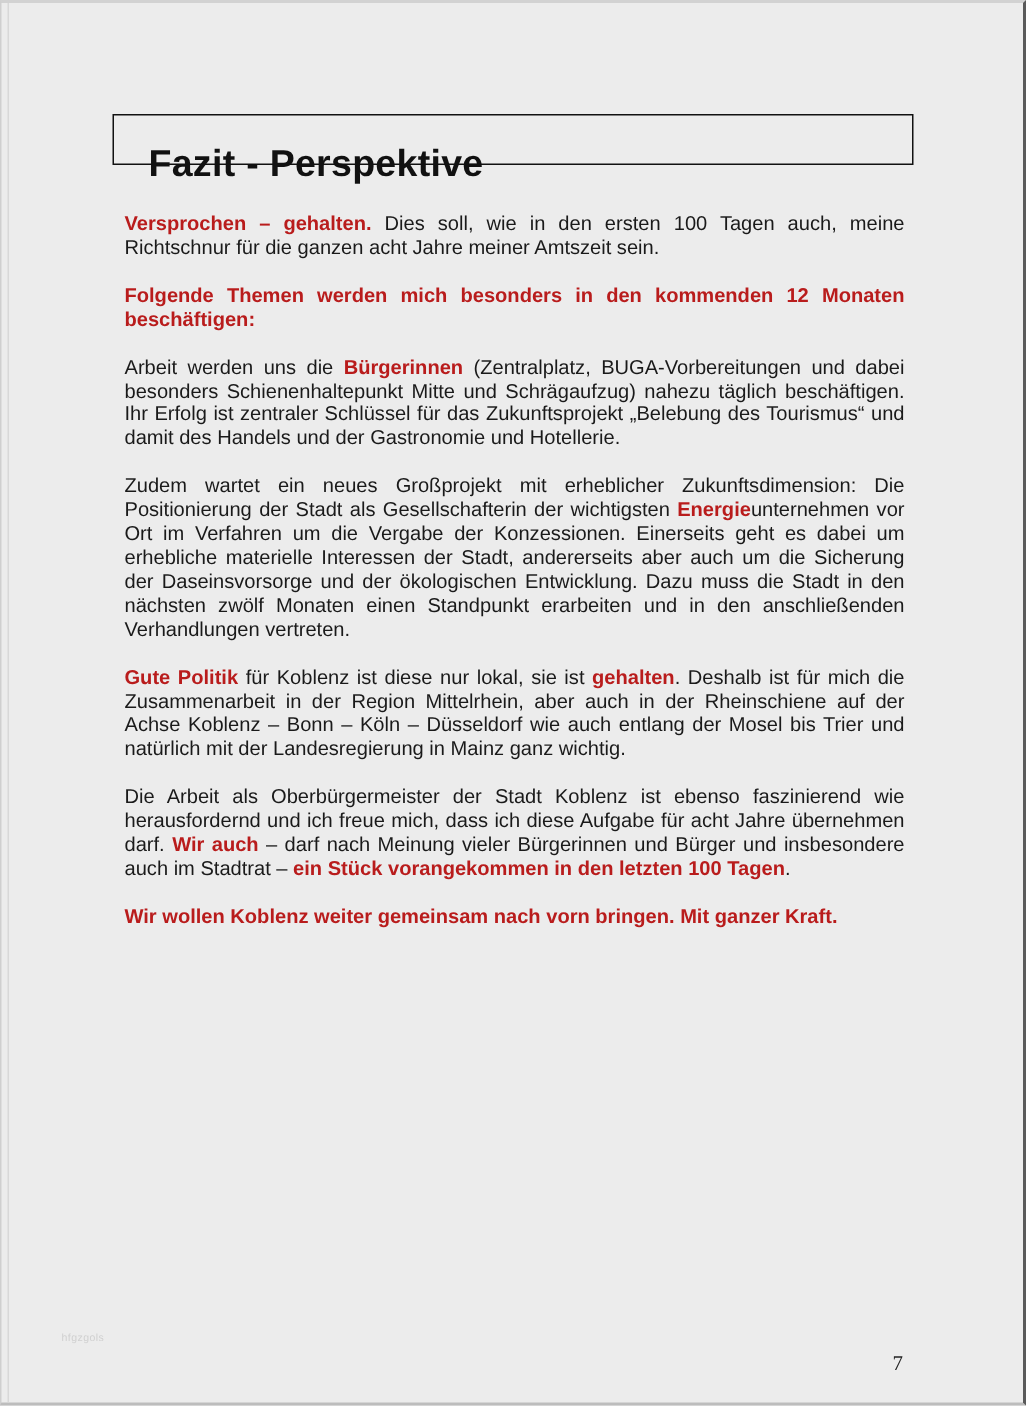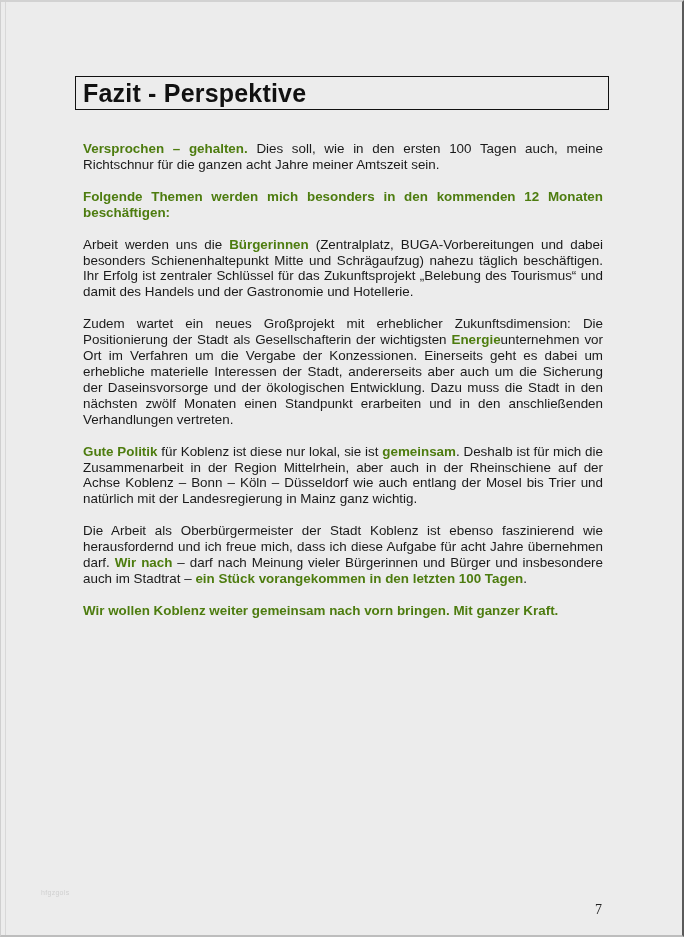--- a/index.html
+++ b/index.html
@@ -37,21 +37,21 @@
       position: absolute;
       left: 74px;
       top: 74px;
       width: 534px;
       height: 34px;
       box-sizing: border-box;
       border: 1px solid #111;
       padding: 0 0 0 7px;
     }
     .title-box h1 {
-      margin: 0;
+      margin: 16px;
       font-size: 25px;
       line-height: 33px;
       font-weight: bold;
       letter-spacing: 0.2px;
       color: #111;
     }
     .content {
       position: absolute;
       left: 82px;
       top: 139px;
@@ -59,21 +59,21 @@
       font-size: 13.4px;
       line-height: 15.9px;
       text-align: justify;
       color: #1a1a1a;
     }
     .content p {
       margin: 0 0 16px 0;
     }
     .content b {
       font-weight: bold;
-      color: #4d7c0f;
+      color: #b91c1c;
     }
     .watermark {
       position: absolute;
       left: 40px;
       top: 887px;
       font-size: 7px;
       color: #d0d0d0;
       letter-spacing: 0.3px;
     }
     .page-number {
@@ -107,25 +107,25 @@
 
     <p>
       <span>Arbeit werden uns die </span><b>Bürgerinnen</b><span> (Zentralplatz, BUGA-Vorbereitungen und dabei besonders Schienenhaltepunkt Mitte und Schrägaufzug) nahezu täglich beschäftigen. Ihr Erfolg ist zentraler Schlüssel für das Zukunftsprojekt „Belebung des Tourismus“ und damit des Handels und der Gastronomie und Hotellerie.</span>
     </p>
 
     <p>
       <span>Zudem wartet ein neues Großprojekt mit erheblicher Zukunftsdimension: Die Positionierung der Stadt als Gesellschafterin der wichtigsten </span><b>Energie</b><span>unternehmen vor Ort im Verfahren um die Vergabe der Konzessionen. Einerseits geht es dabei um erhebliche materielle Interessen der Stadt, andererseits aber auch um die Sicherung der Daseinsvorsorge und der ökologischen Entwicklung. Dazu muss die Stadt in den nächsten zwölf Monaten einen Standpunkt erarbeiten und in den anschließenden Verhandlungen vertreten.</span>
     </p>
 
     <p>
-      <b>Gute Politik</b><span> für Koblenz ist diese nur lokal, sie ist </span><b>gemeinsam</b><span>. Deshalb ist für mich die Zusammenarbeit in der Region Mittelrhein, aber auch in der Rheinschiene auf der Achse Koblenz – Bonn – Köln – Düsseldorf wie auch entlang der Mosel bis Trier und natürlich mit der Landesregierung in Mainz ganz wichtig.</span>
+      <b>Gute Politik</b><span> für Koblenz ist diese nur lokal, sie ist </span><b>gehalten</b><span>. Deshalb ist für mich die Zusammenarbeit in der Region Mittelrhein, aber auch in der Rheinschiene auf der Achse Koblenz – Bonn – Köln – Düsseldorf wie auch entlang der Mosel bis Trier und natürlich mit der Landesregierung in Mainz ganz wichtig.</span>
     </p>
 
     <p>
-      <span>Die Arbeit als Oberbürgermeister der Stadt Koblenz ist ebenso faszinierend wie herausfordernd und ich freue mich, dass ich diese Aufgabe für acht Jahre übernehmen darf. </span><b>Wir nach</b><span> – darf nach Meinung vieler Bürgerinnen und Bürger und insbesondere auch im Stadtrat – </span><b>ein Stück vorangekommen in den letzten 100 Tagen</b><span>.</span>
+      <span>Die Arbeit als Oberbürgermeister der Stadt Koblenz ist ebenso faszinierend wie herausfordernd und ich freue mich, dass ich diese Aufgabe für acht Jahre übernehmen darf. </span><b>Wir auch</b><span> – darf nach Meinung vieler Bürgerinnen und Bürger und insbesondere auch im Stadtrat – </span><b>ein Stück vorangekommen in den letzten 100 Tagen</b><span>.</span>
     </p>
 
     <p>
       <b>Wir wollen Koblenz weiter gemeinsam nach vorn bringen. Mit ganzer Kraft.</b>
     </p>
   </div>
 
   <div class="watermark">hfgzgols</div>
   <div class="page-number">7</div>
 </div>

